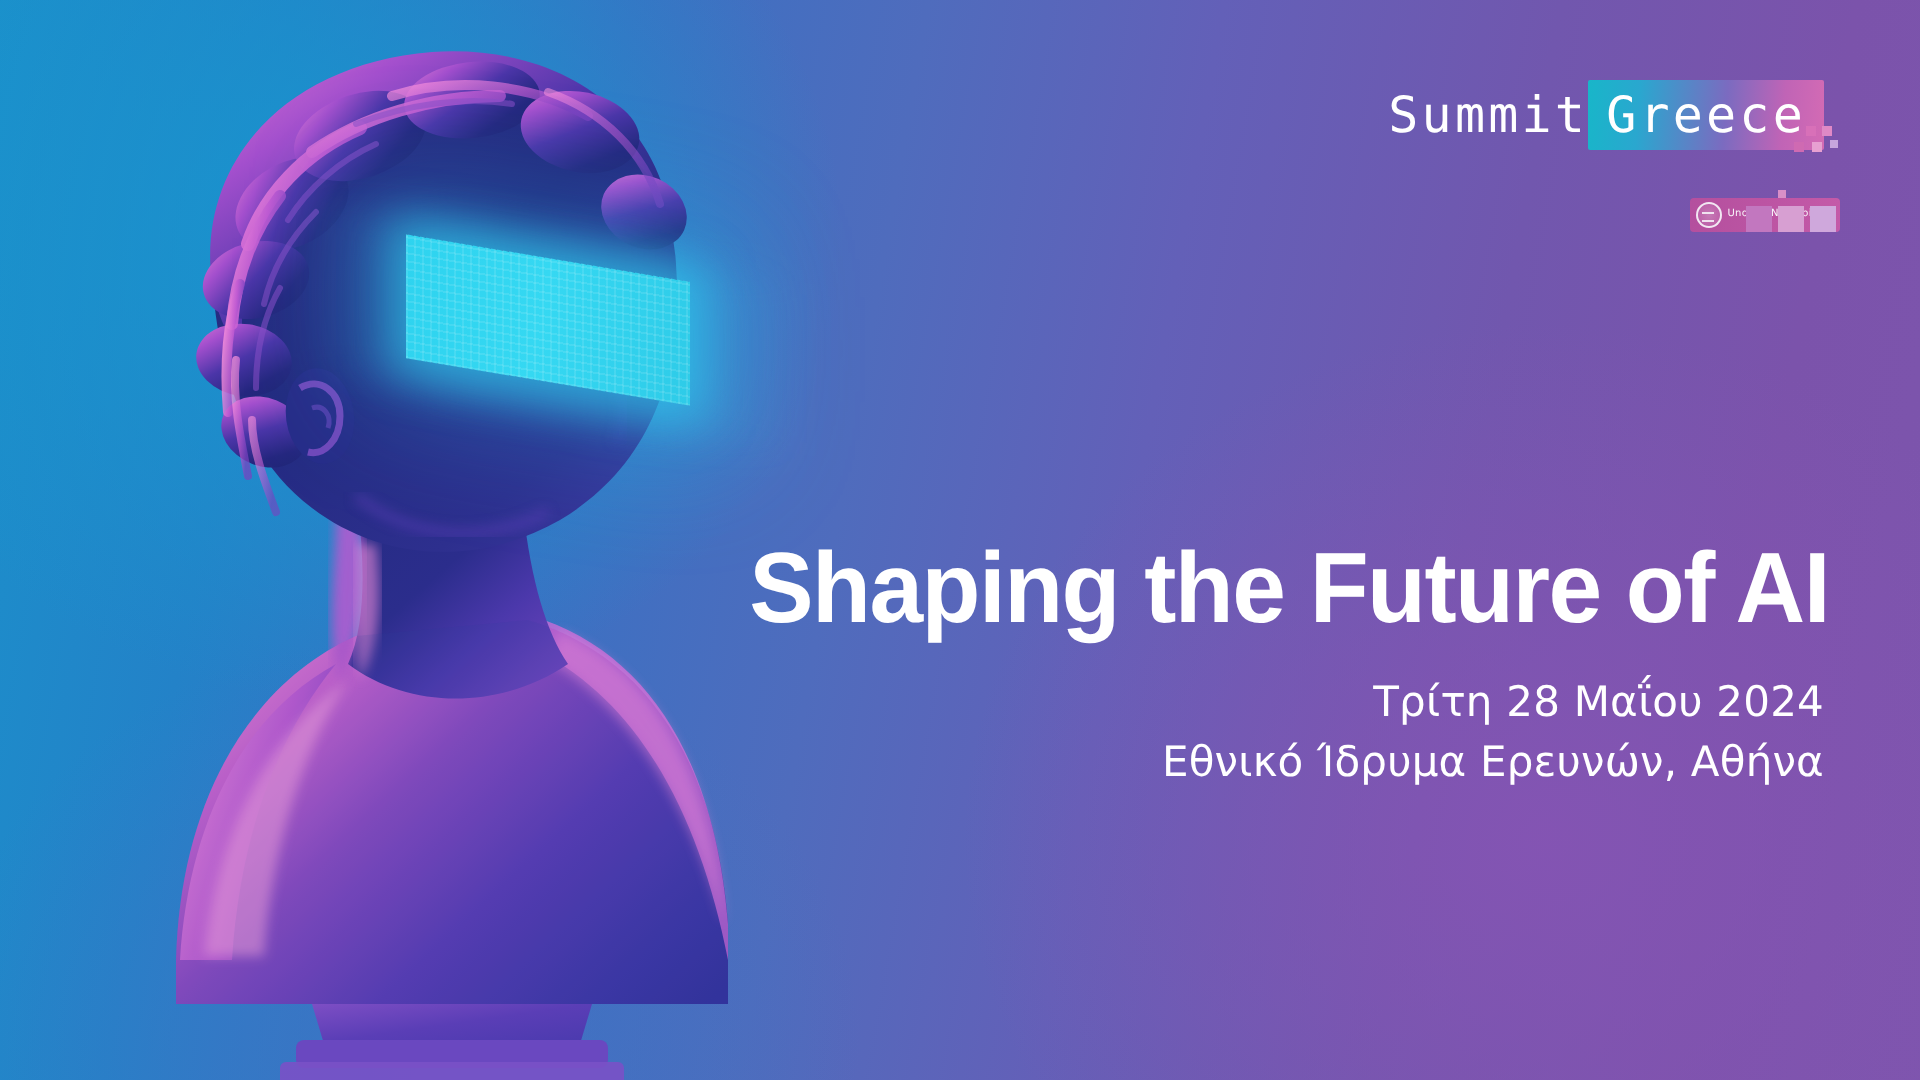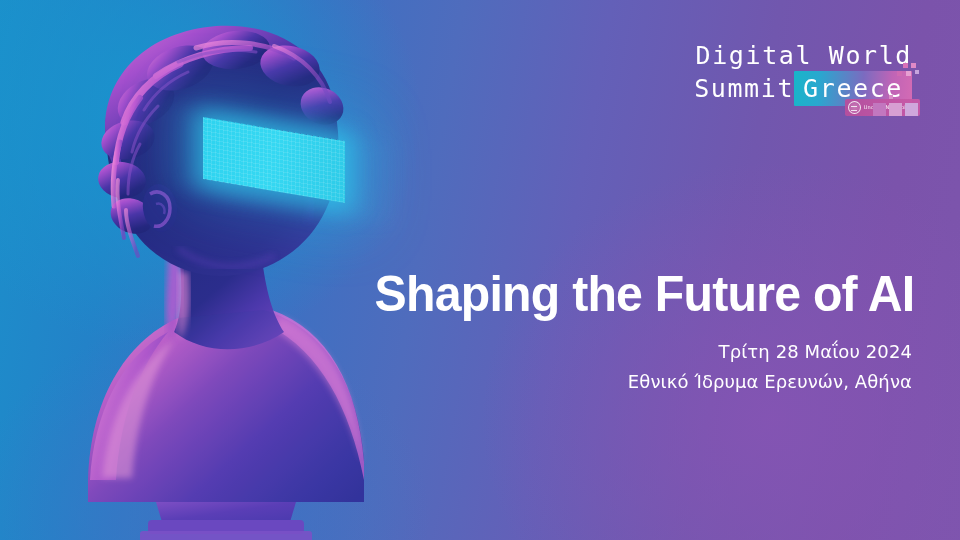--- a/index.html
+++ b/index.html
@@ -177,21 +177,21 @@
     letter-spacing: -0.8px;
     color: #ffffff;
     white-space: nowrap;
     transform: scaleX(0.965);
     transform-origin: right center;
   }
   .sub {
     position: absolute;
     right: 48px;
     font-family: "DejaVu Sans", sans-serif;
-    font-size: 18px;
+    font-size: 21px;
     line-height: 27px;
     color: #ffffff;
     white-space: nowrap;
     letter-spacing: 0.1px;
   }
   .sub1 { top: 338px; }
   .sub2 { top: 368px; }
 </style>
 </head>
 <body>
@@ -317,21 +317,20 @@
 
       <path d="M60 470 C62 392 96 332 150 308 L236 300 C296 318 330 372 336 452
                L336 492 L60 492 Z" fill="#2b3fa0" opacity="0.12"></path>
     </svg>
   </div>
 
   <div class="visor-beam"></div>
   <div class="visor"></div>
 
   <div class="logo">
-    <div class="logo-line">Digital World</div>
     <div class="logo-line logo-line2">
       <span>Summit</span>
       <span class="logo-badge">
         <span class="logo-badge-text">Greece</span>
       </span>
     </div>
   </div>
 
   <div class="un-badge">
     <span class="un-emblem"></span>

